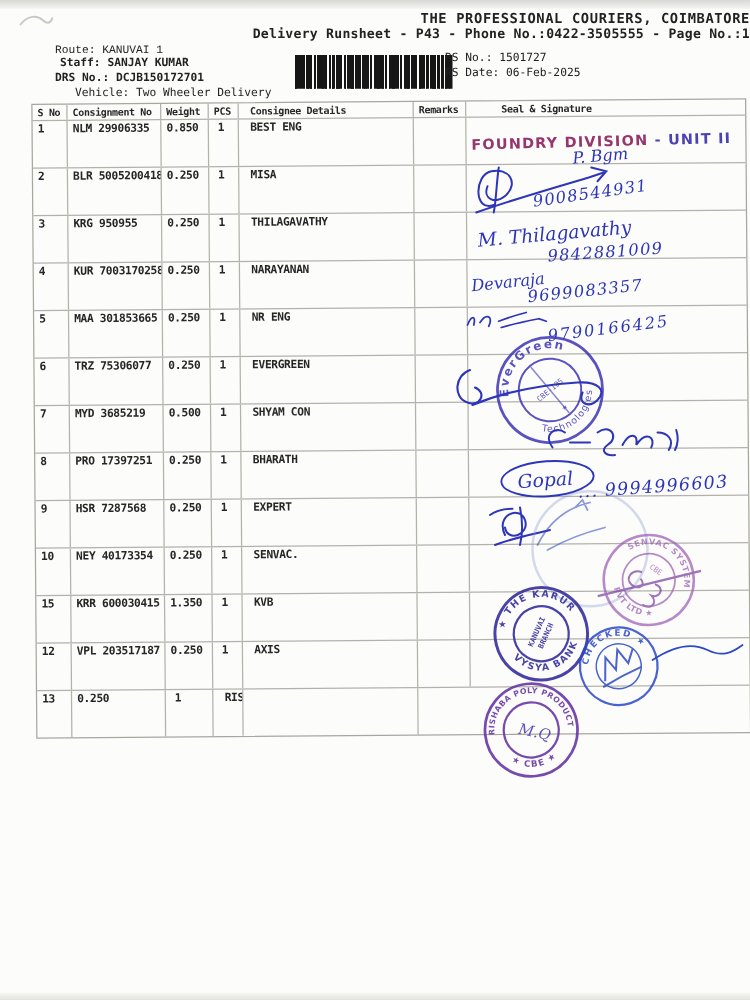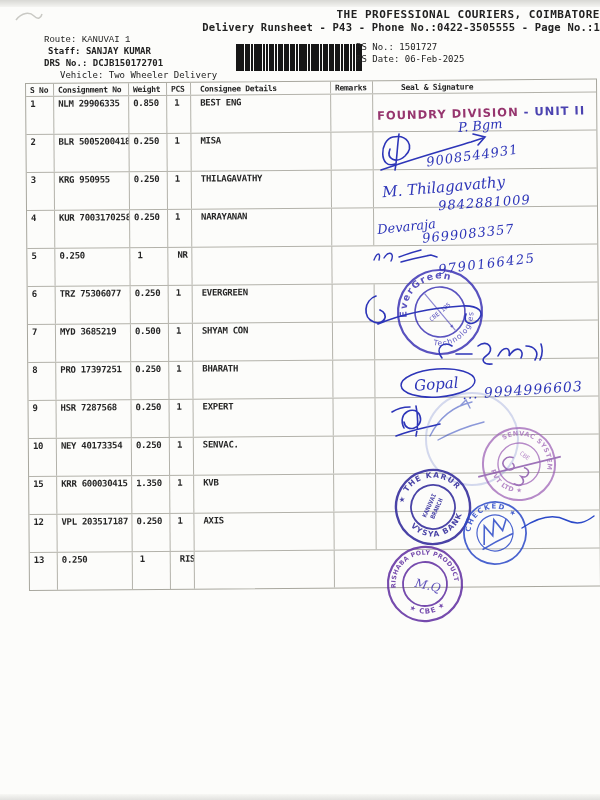--- a/index.html
+++ b/index.html
@@ -101,20 +101,21 @@
       <div class="td">4</div>
       <div class="td">KUR 7003170258</div>
       <div class="td">0.250</div>
       <div class="td pcs">1</div>
       <div class="td det">NARAYANAN</div>
       <div class="td"></div>
       <div class="td"></div>
     </div>
     <div class="tr body">
       <div class="td">5</div>
+      <div class="td">MAA 301853665</div>
       <div class="td">0.250</div>
       <div class="td pcs">1</div>
       <div class="td det">NR ENG</div>
       <div class="td"></div>
       <div class="td"></div>
     </div>
     <div class="tr body">
       <div class="td">6</div>
       <div class="td">TRZ 75306077</div>
       <div class="td">0.250</div>

